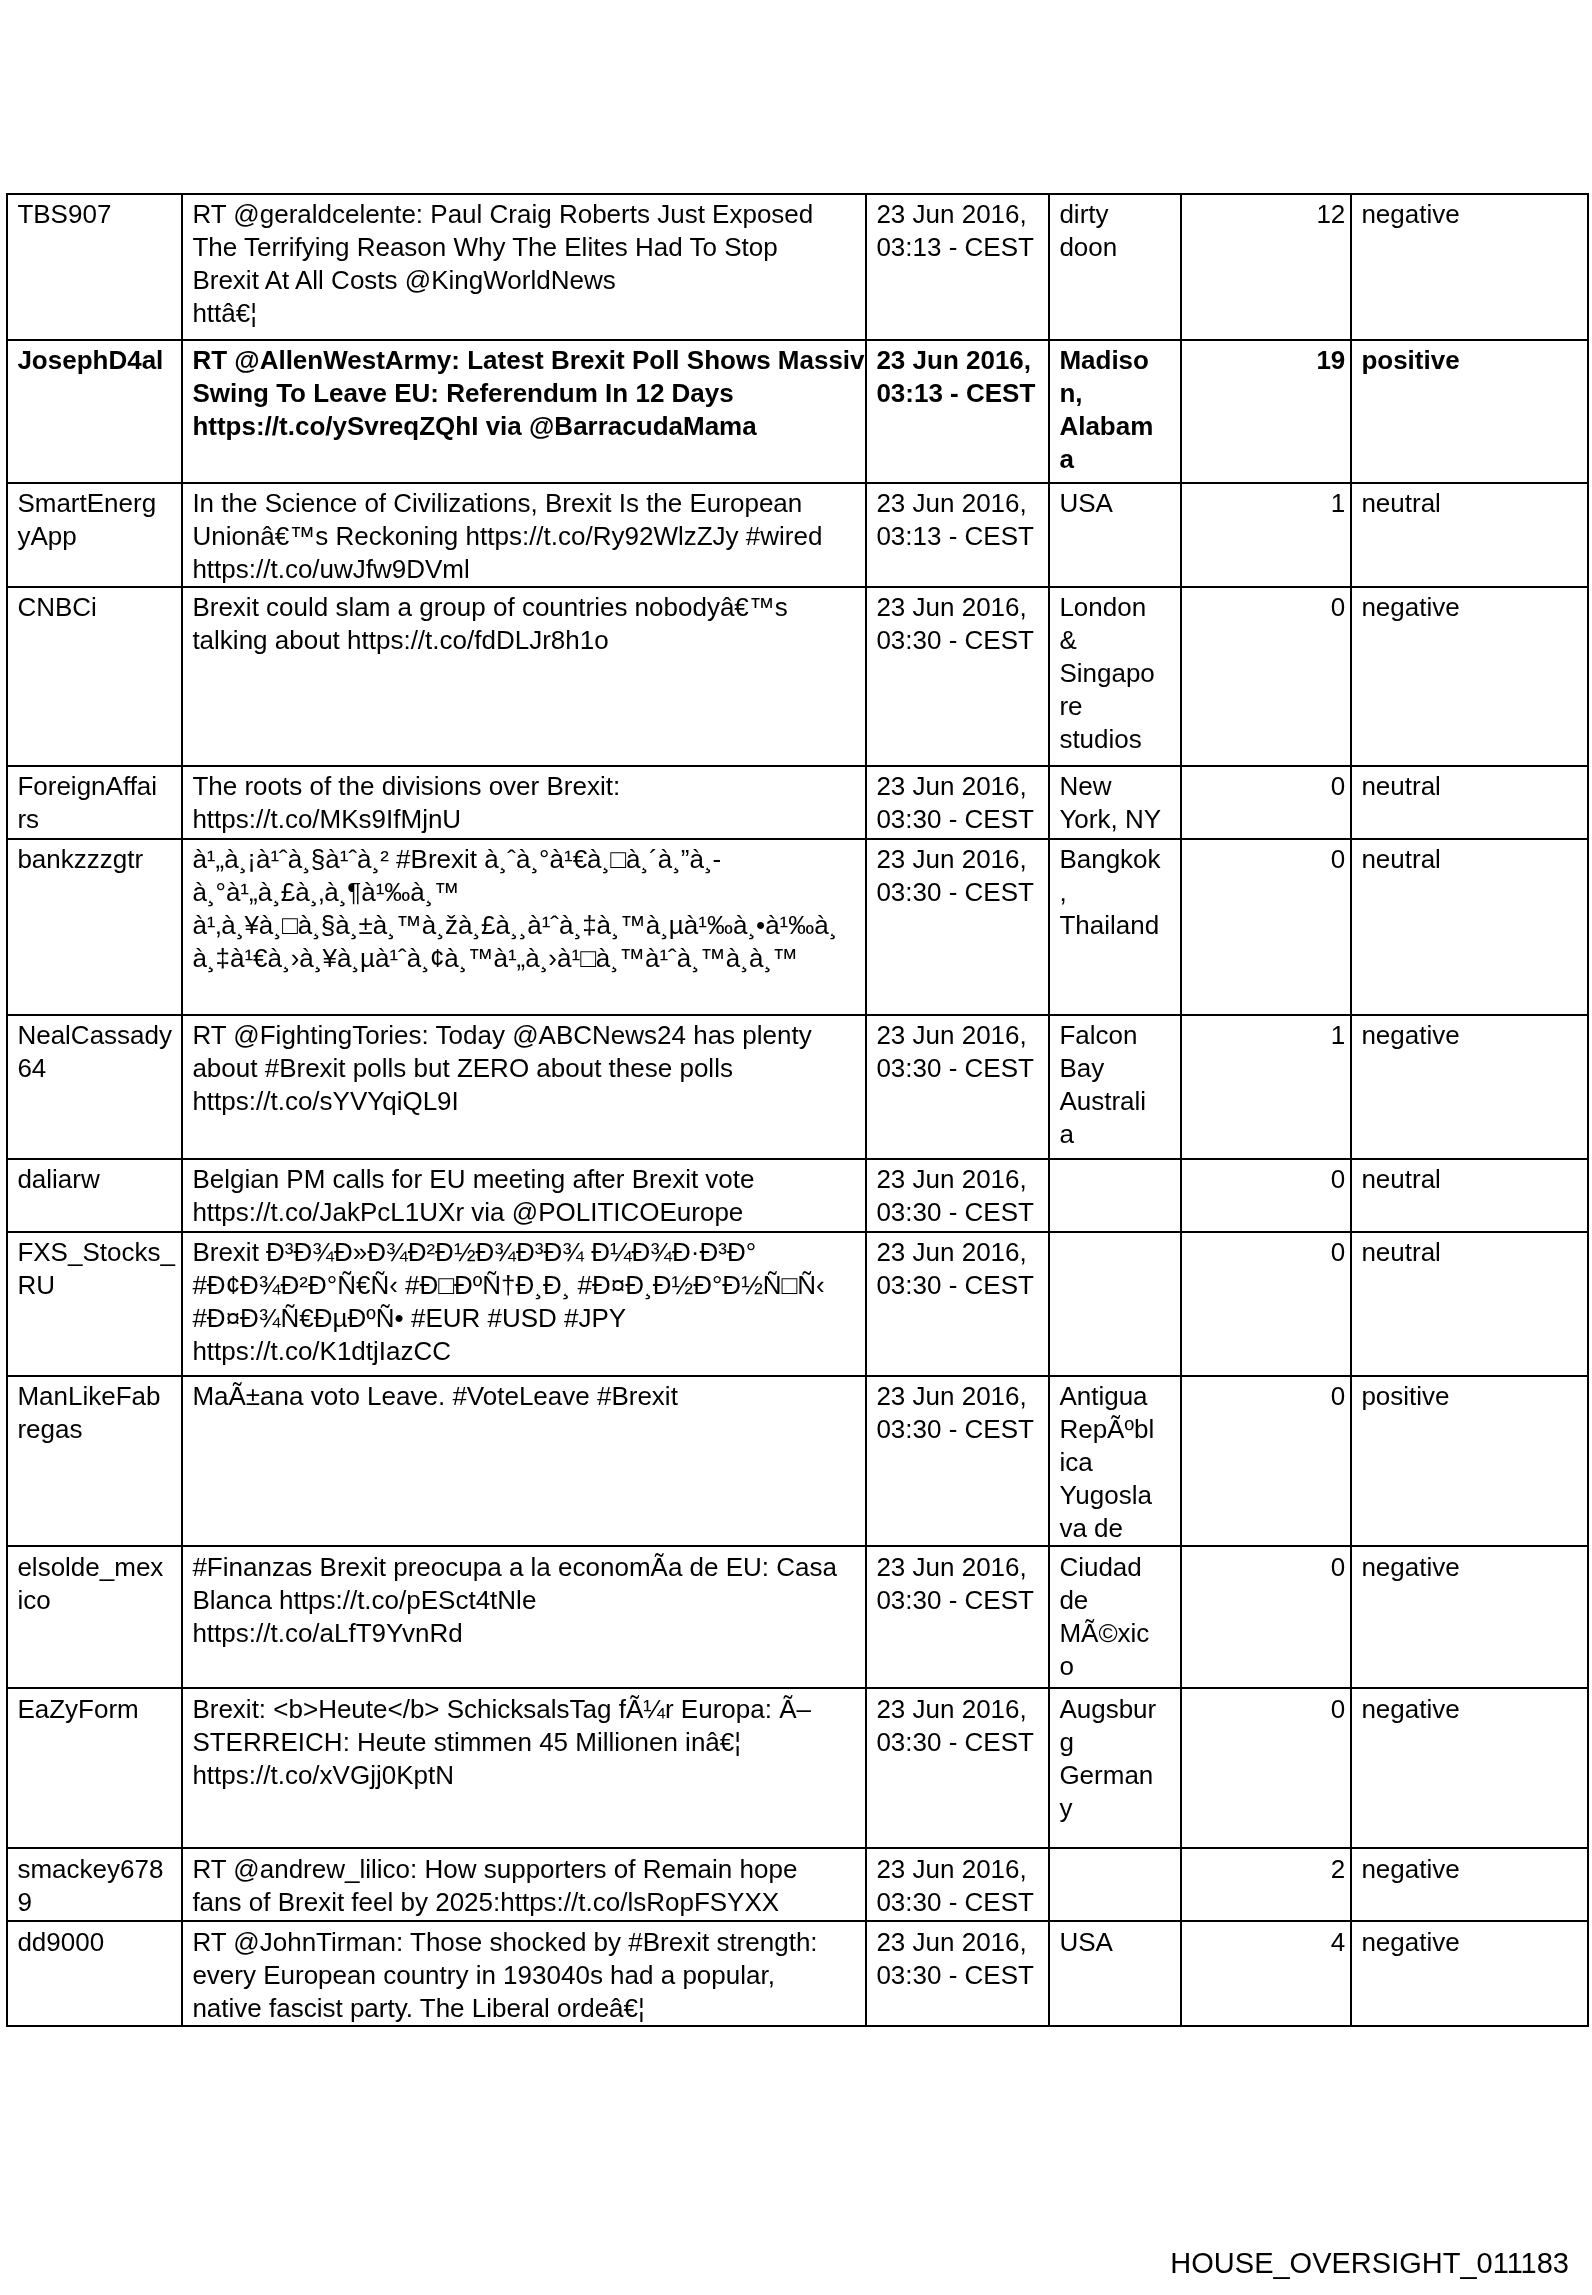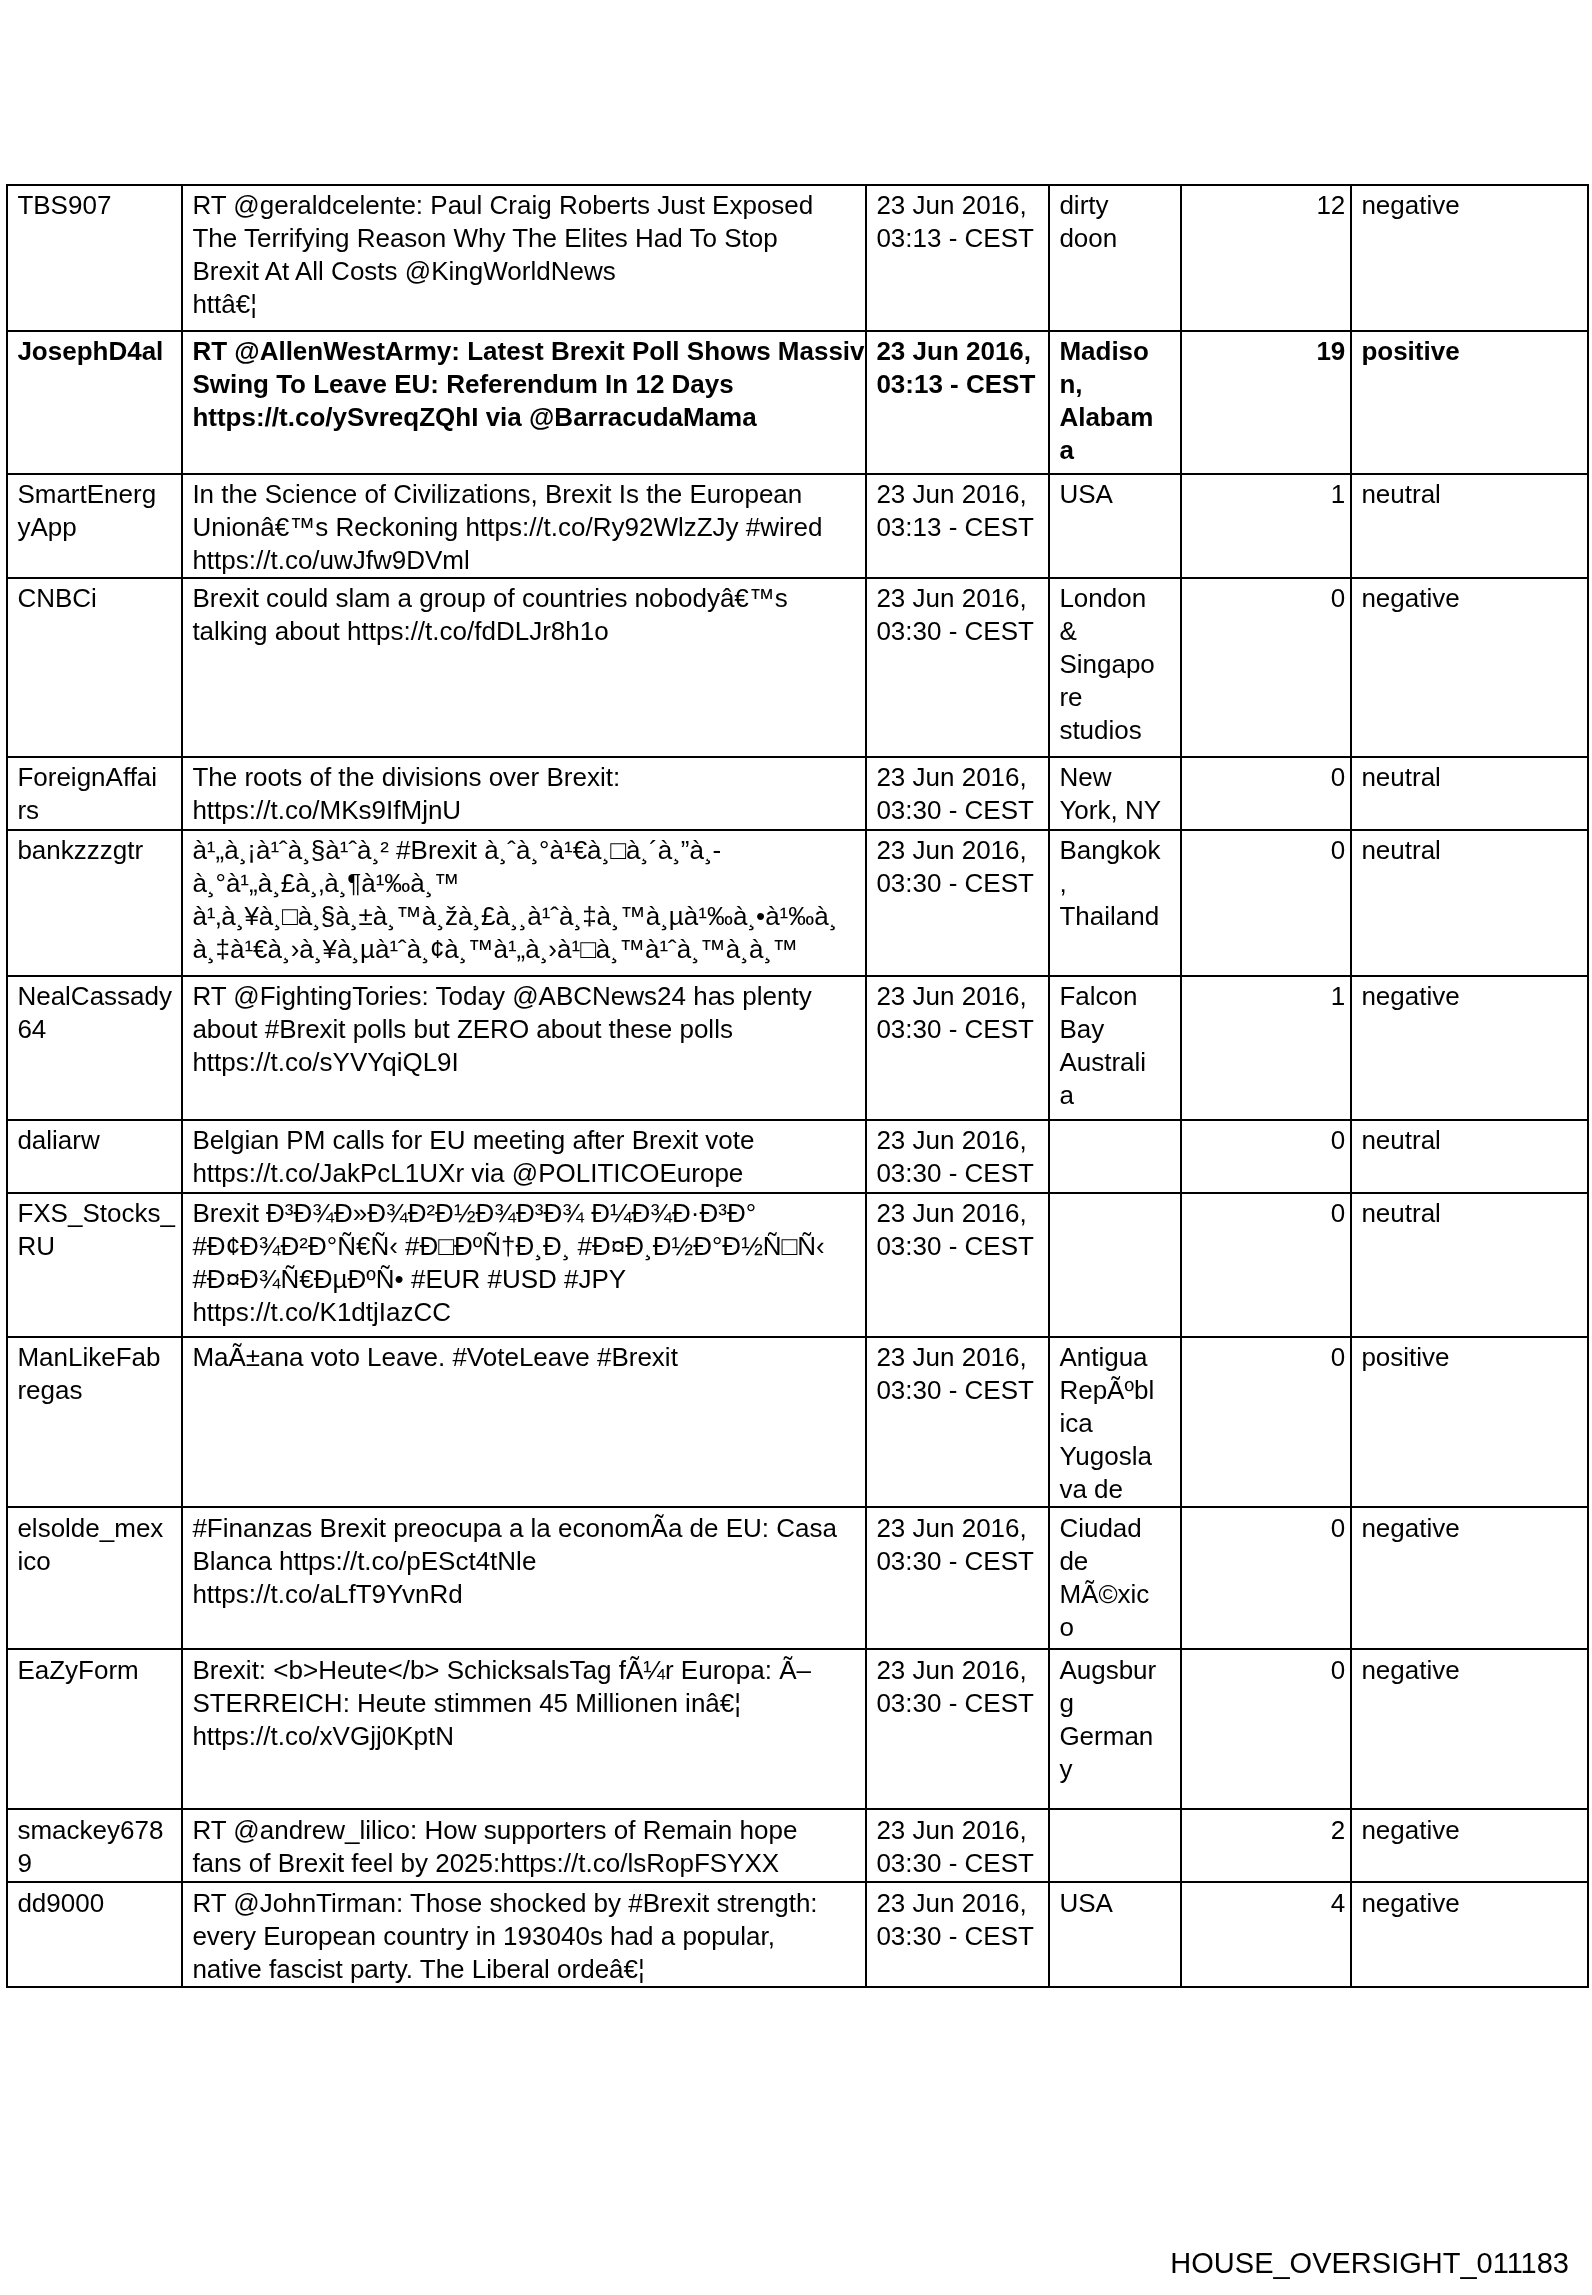--- a/index.html
+++ b/index.html
@@ -6,21 +6,21 @@
   .page{
     position:relative;
     width:1592px;height:2295px;
     background:#ffffff;
     font-family:"Liberation Sans","DejaVu Sans",sans-serif;
     color:#000000;
     overflow:hidden;
   }
   table.tweet-table{
     position:absolute;
-    left:6.4px;top:184px;
+    left:6.4px;top:193px;
     border-collapse:collapse;
     table-layout:fixed;
     width:1581px;
   }
   table.tweet-table td{
     border:2.6px solid #000000;
     vertical-align:top;
     font-size:26px;
     line-height:33px;
     white-space:pre;
@@ -32,21 +32,21 @@
   td.c-date{padding-left:14px;}
   td.c-loc{padding-left:11px;}
   td.c-count{text-align:right;padding-right:9px;}
   td.c-sent{padding-left:13px;}
   
   tr:nth-child(1){height:146px;}
   tr:nth-child(2){height:143px;font-weight:bold;}
   tr:nth-child(3){height:79px;}
   tr:nth-child(4){height:179px;}
   tr:nth-child(5){height:73px;}
-  tr:nth-child(6){height:146px;margin-top:28px;}
+  tr:nth-child(6){height:176px;margin-top:28px;}
   tr:nth-child(7){height:144px;}
   tr:nth-child(8){height:73px;}
   tr:nth-child(9){height:144px;}
   tr:nth-child(10){height:158px;}
   tr:nth-child(11){height:142px;padding-left:39px;}
   tr:nth-child(12){height:160px;padding-left:27px;}
   tr:nth-child(13){height:73px;}
   tr:nth-child(14){height:103px;}
   .bates{
     position:absolute;

